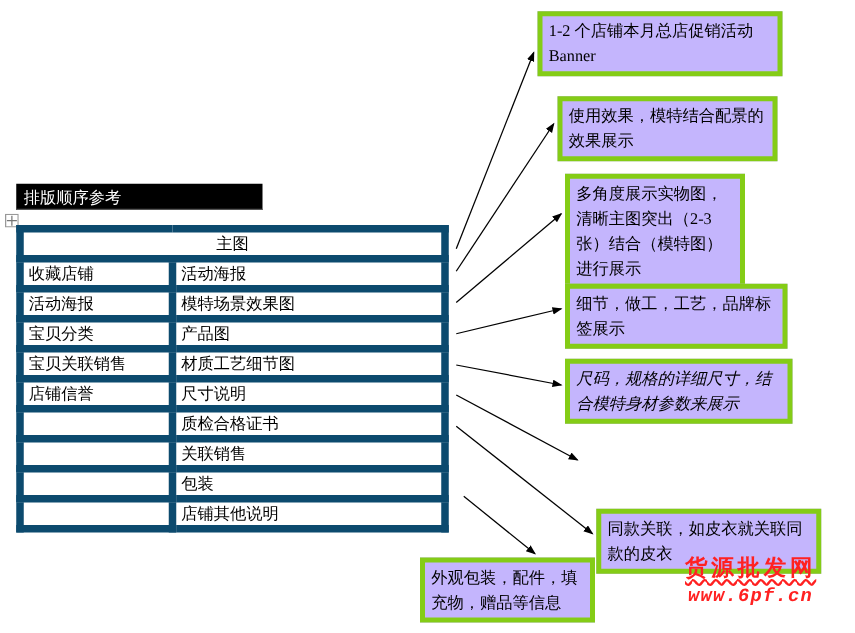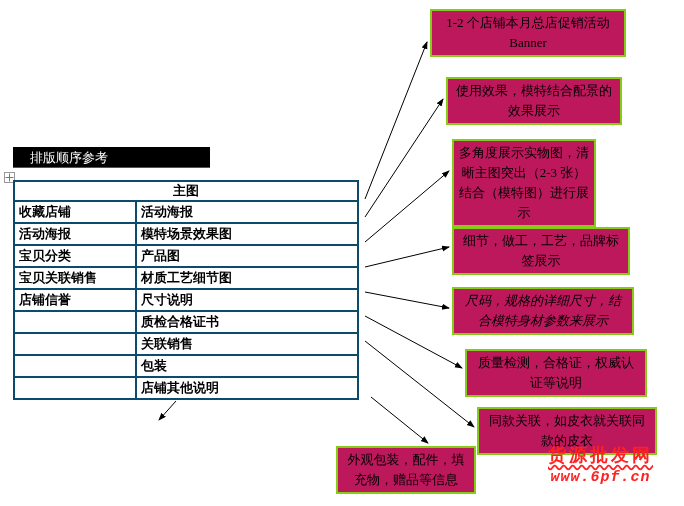--- a/index.html
+++ b/index.html
@@ -19,55 +19,54 @@
     pointer-events: none;
   }
   .title-bar {
     position: absolute;
     left: 13px; top: 147px;
     width: 197px; height: 21px;
     background: #000000;
     color: #ffffff;
     font-size: 13px;
     line-height: 21px;
-    padding-left: 17px;
+    padding-left: 6px;
     border-bottom: 1px solid #555;
   }
   .table-handle {
     position: absolute;
     left: 4px; top: 169px;
     width: 11px; height: 11px;
     color: #888;
   }
   .layout-table {
     position: absolute;
     left: 13px; top: 180px;
     width: 346px;
     border-collapse: collapse;
     font-size: 13px;
     background: #fff;
   }
   .layout-table th, .layout-table td {
-    border: 2px solid #0c4a6e;
+    border: 6px solid #0c4a6e;
     padding: 0 4px;
     height: 22px;
-    font-weight: bold;
+    font-weight: normal;
     text-align: left;
     white-space: nowrap;
   }
   .layout-table th { text-align: center; height: 19px; }
   .col-left { width: 122px; }
   .ann {
     position: absolute;
-    border: 2px solid #84cc16;
-    background: #be185d;
+    border: 4px solid #84cc16;
+    background: #c4b5fd;
     font-size: 13px;
     line-height: 20px;
     padding: 2px 5px;
-    text-align: center;
   }
   .ann-banner     { left: 430px; top: 9px;   width: 196px; }
   .ann-effect     { left: 446px; top: 77px;  width: 176px; }
   .ann-multiangle { left: 452px; top: 139px; width: 144px; }
   .ann-detail     { left: 452px; top: 227px; width: 178px; }
   .ann-size       { left: 452px; top: 287px; width: 182px; font-style: italic; }
   .ann-quality    { left: 465px; top: 349px; width: 182px; }
   .ann-related    { left: 477px; top: 407px; width: 180px; }
   .ann-brand      { left: 124px; top: 423px; width: 158px; }
   .ann-package    { left: 336px; top: 446px; width: 140px; }
@@ -156,21 +155,20 @@
       <td>店铺其他说明</td>
     </tr>
   </tbody>
     </table>
 
   <div class="ann ann-banner">1-2 个店铺本月总店促销活动 Banner</div>
   <div class="ann ann-effect">使用效果，模特结合配景的效果展示</div>
   <div class="ann ann-multiangle">多角度展示实物图，清晰主图突出（2-3 张）结合（模特图）进行展示</div>
   <div class="ann ann-detail">细节，做工，工艺，品牌标签展示</div>
   <div class="ann ann-size">尺码，规格的详细尺寸，结合模特身材参数来展示</div>
-  <div class="ann ann-quality">质量检测，合格证，权威认证等说明</div>
   <div class="ann ann-related">同款关联，如皮衣就关联同款的皮衣</div>
   <div class="ann ann-package">外观包装，配件，填充物，赠品等信息</div>
 
   <div class="watermark">
     <div class="wm-1">货源批发网</div>
     <div class="wm-2">www.6pf.cn</div>
   </div>
 
 </div>
 

